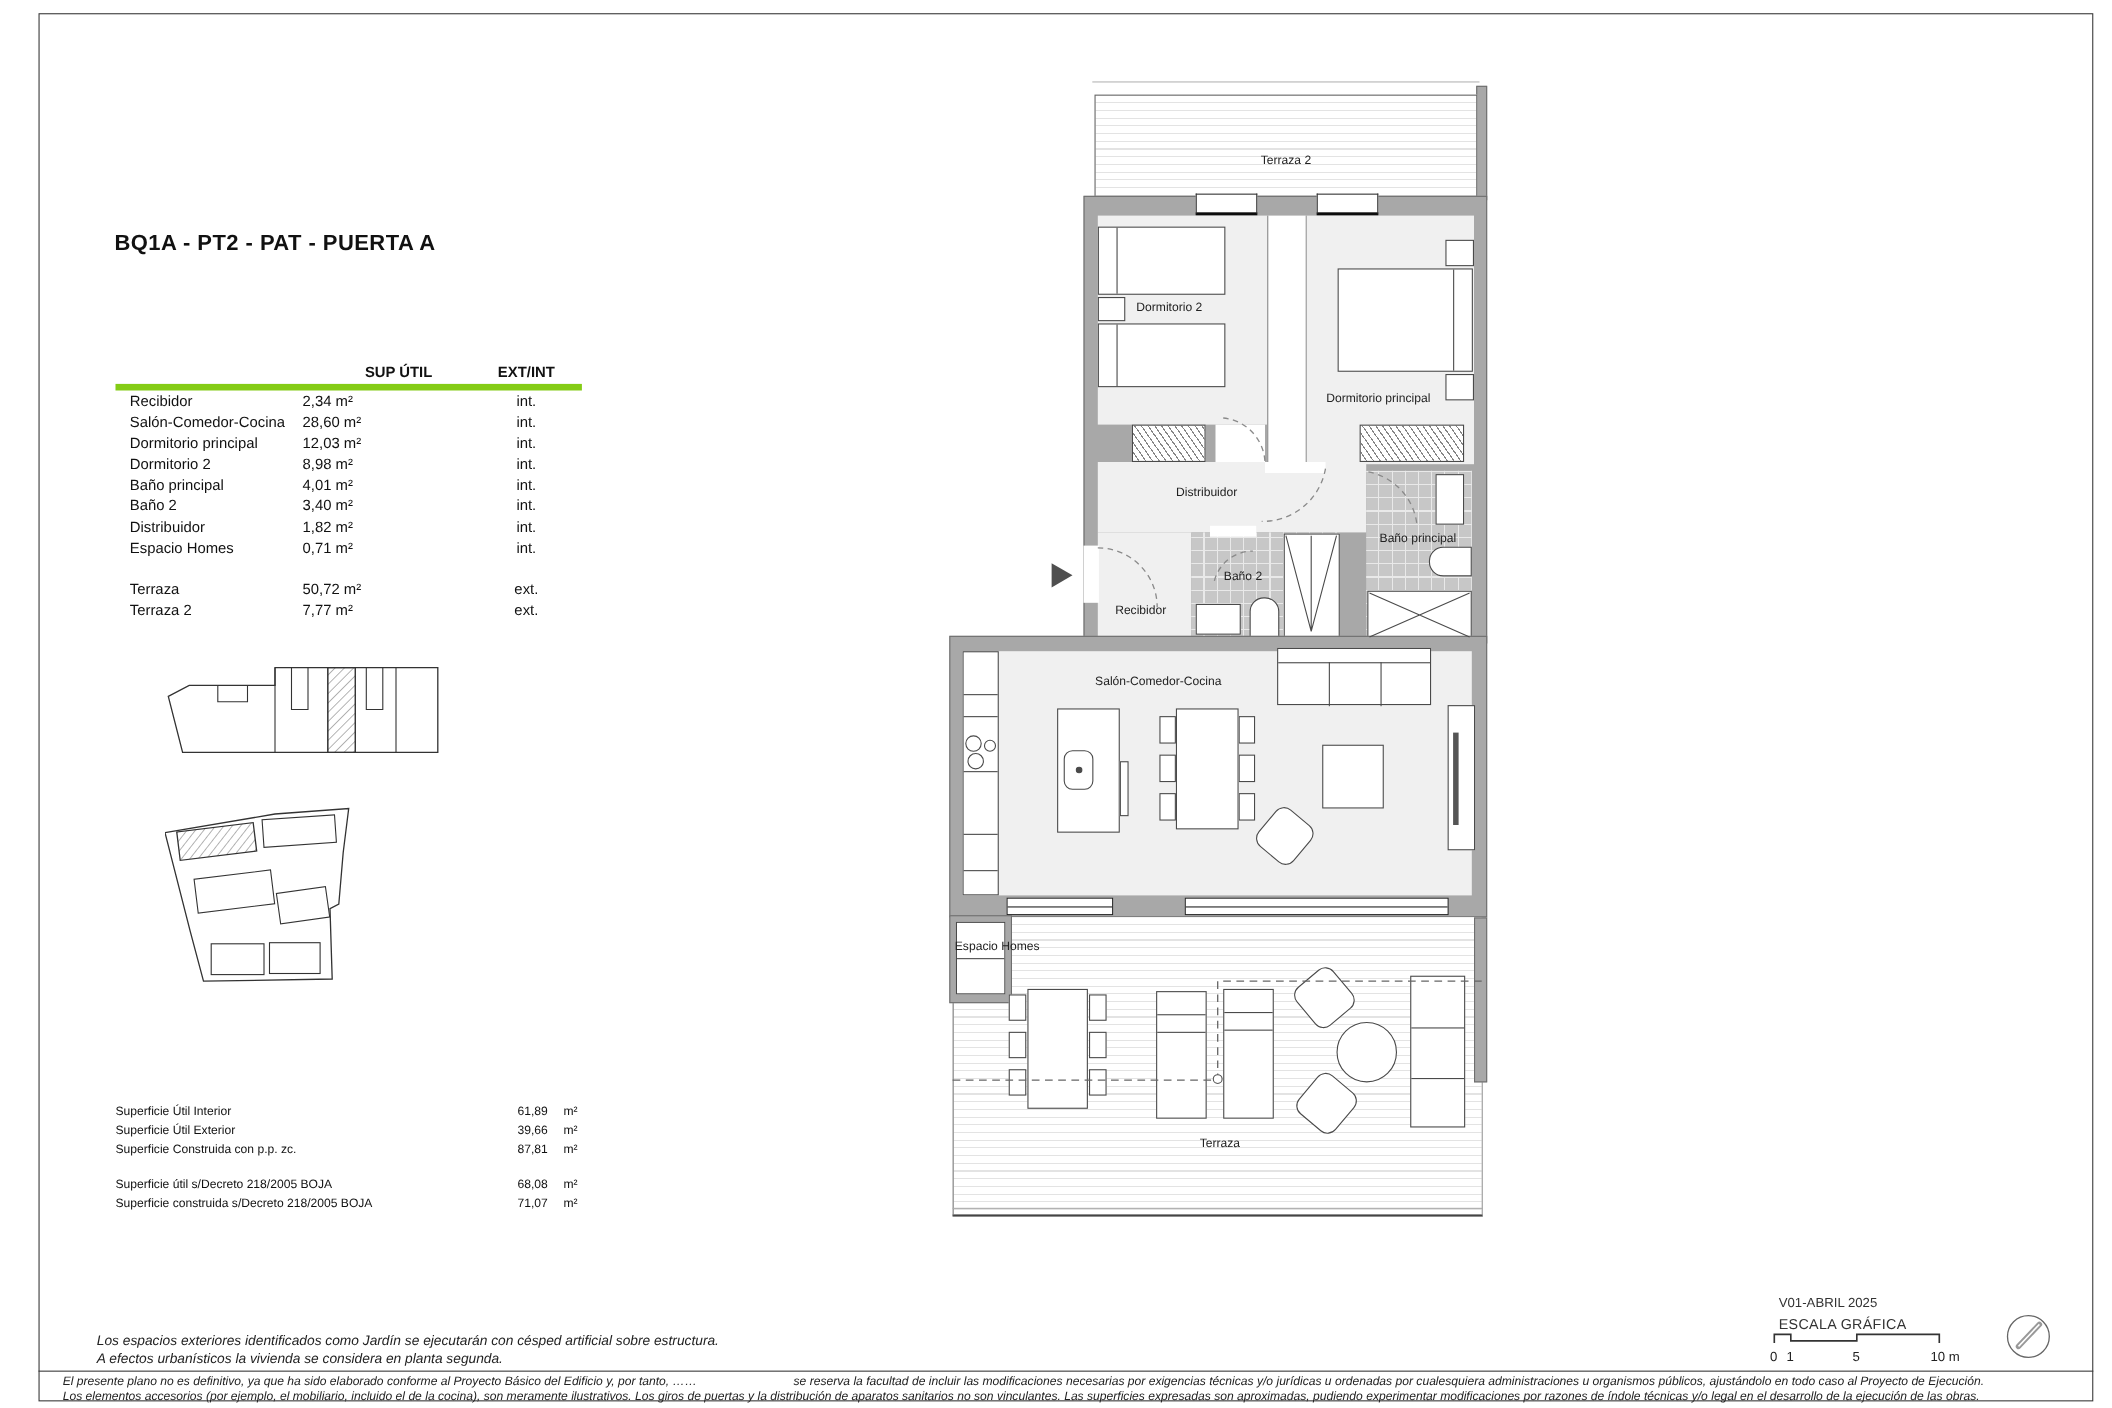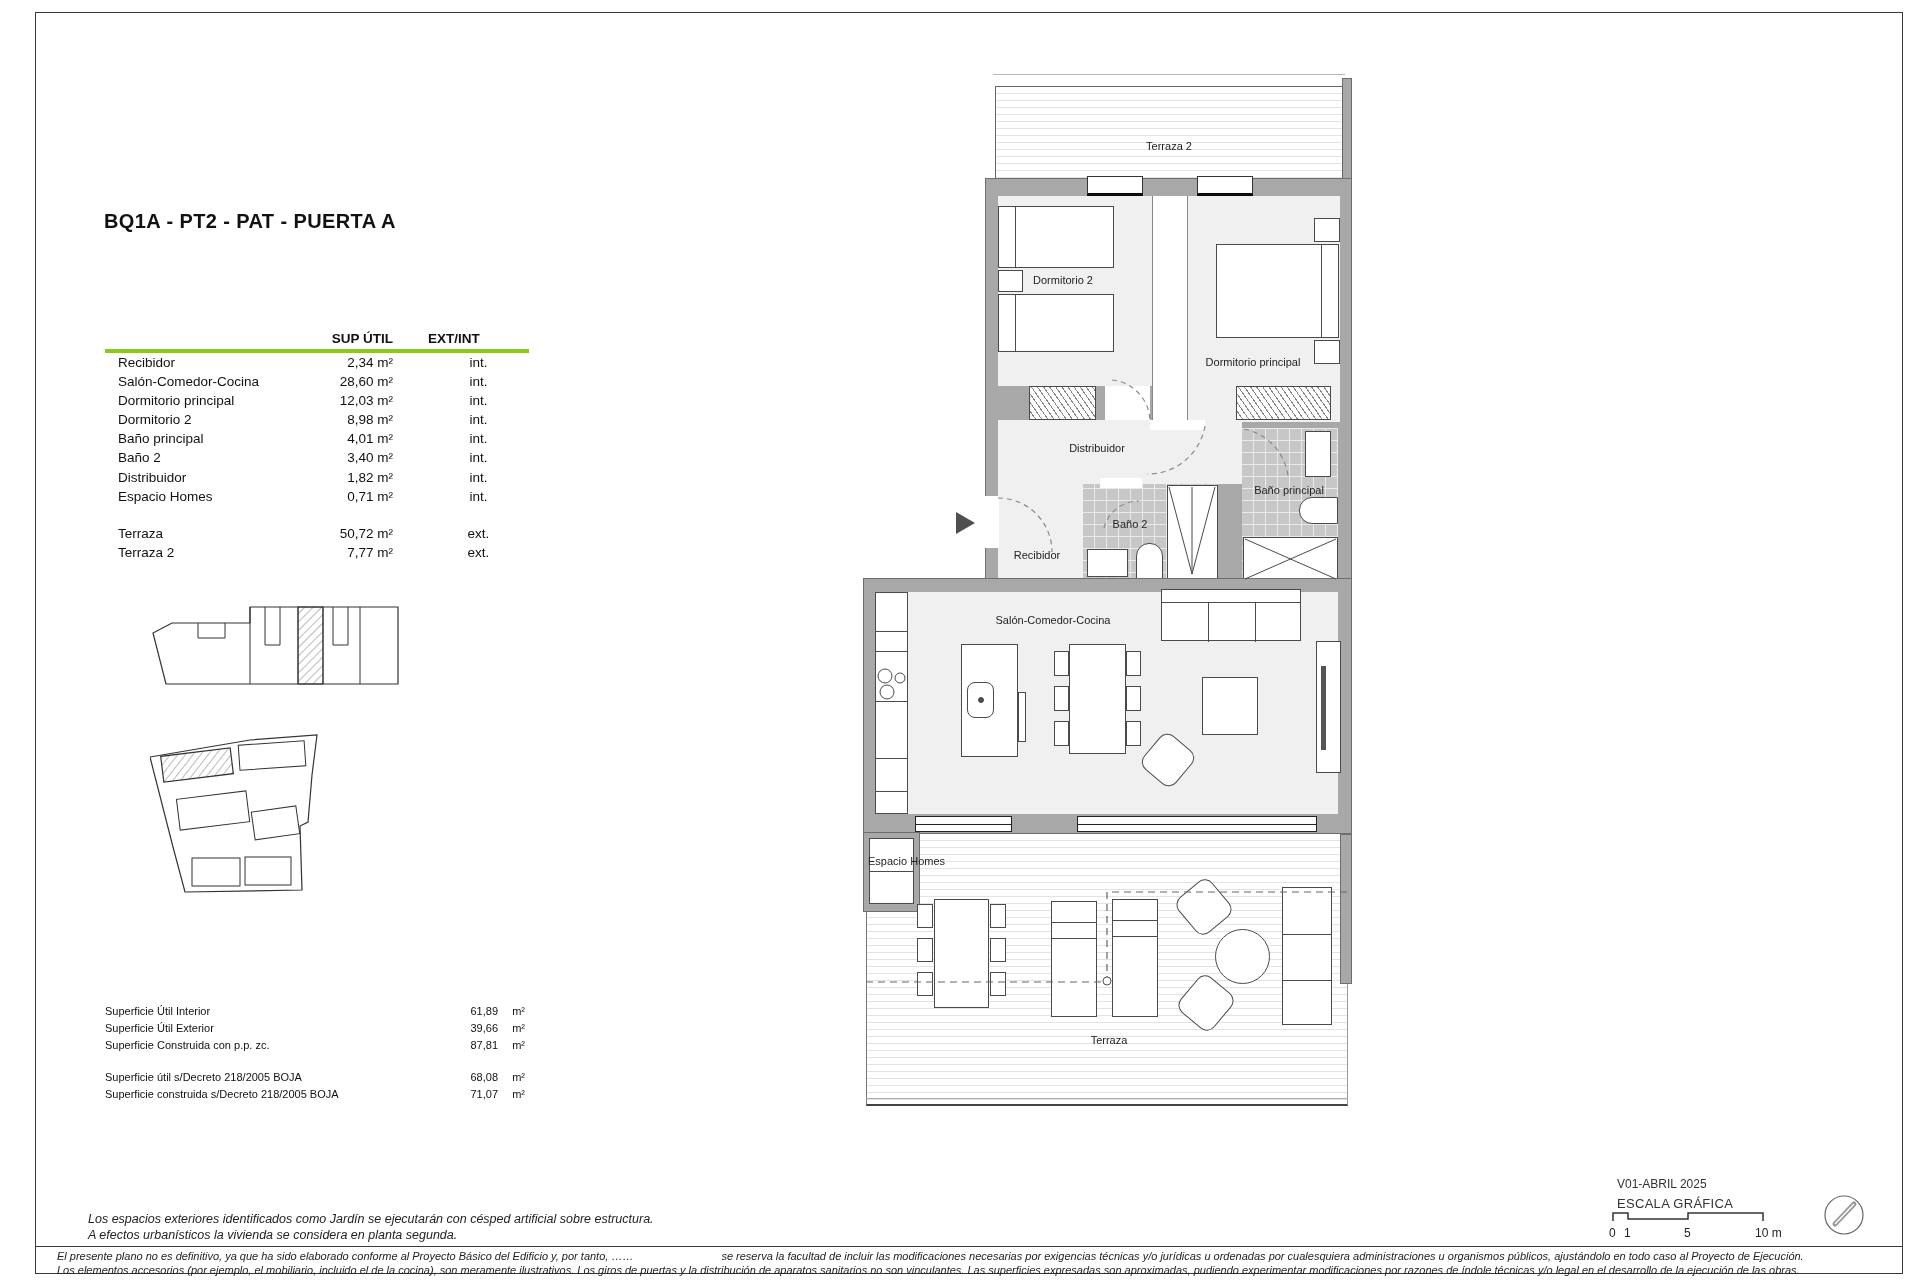--- a/index.html
+++ b/index.html
@@ -3,26 +3,26 @@
 <meta charset="utf-8">
 <style>
   html,body{margin:0;padding:0;background:#fff}
   body{width:1920px;height:1280px;position:relative;font-family:"Liberation Sans",sans-serif;color:#111;overflow:hidden}
   .abs{position:absolute;box-sizing:border-box}
   .frame{left:35px;top:12px;width:1868px;height:1262px;border:1px solid #3a3a3a}
   .title{left:104px;top:210px;font-size:20px;font-weight:600;letter-spacing:.4px;white-space:nowrap}
 
   
   .atable{left:105px;top:331px;width:424px;font-size:13.5px}
-  .ahead{display:grid;grid-template-columns:170px 118px 136px;font-weight:700;border-bottom:4px solid #84cc16;padding-bottom:3px}
+  .ahead{display:grid;grid-template-columns:170px 118px 136px;font-weight:700;border-bottom:6px solid #84cc16;padding-bottom:3px}
   .ahead .c2{text-align:right}
-  .ahead .c3{text-align:left;padding-left:35px}
+  .ahead .c3{text-align:center;padding-left:35px}
   .trow{display:grid;grid-template-columns:170px 118px 136px;line-height:19.1px}
   .trow .tl{padding-left:13px}
-  .trow .ta{text-align:right}
+  .trow .ta{text-align:left}
   .trow .tt{text-align:center;padding-left:35px}
   .tgap{height:18px}
 
   
   .summary{left:105px;top:1003px;width:420px;font-size:11px}
   .srow{display:flex;line-height:17.2px}
   .srow .sl{width:335px}
   .srow .sv{width:58px;text-align:right}
   .srow .su{width:27px;text-align:right}
   .sgap{height:14px}

